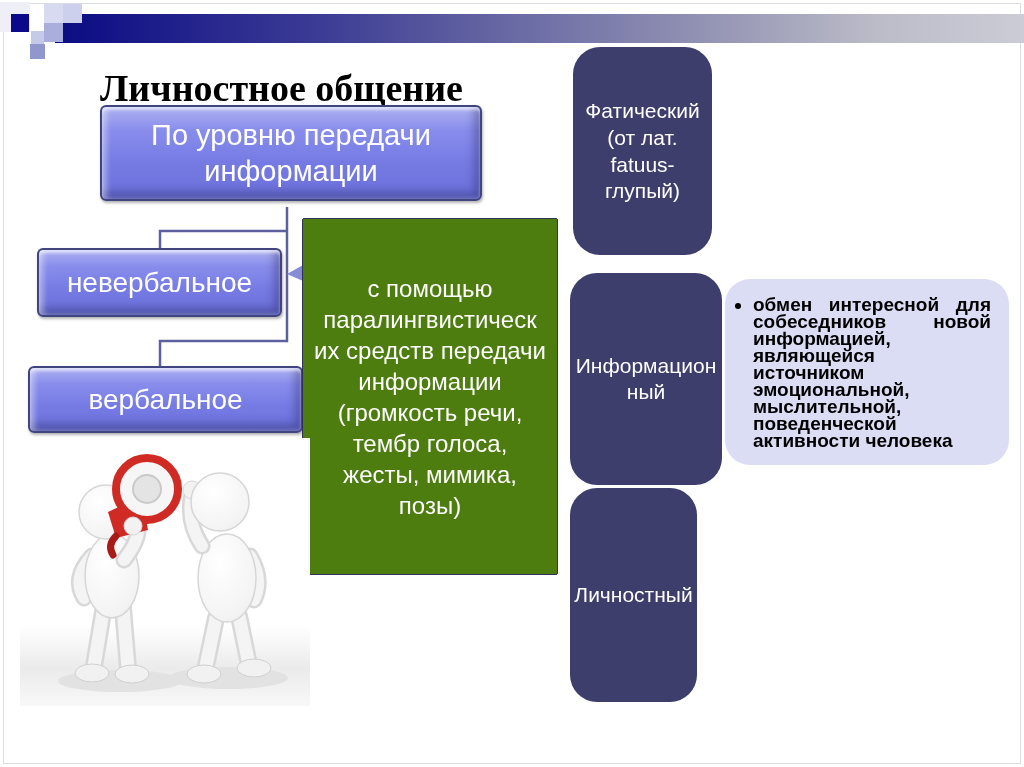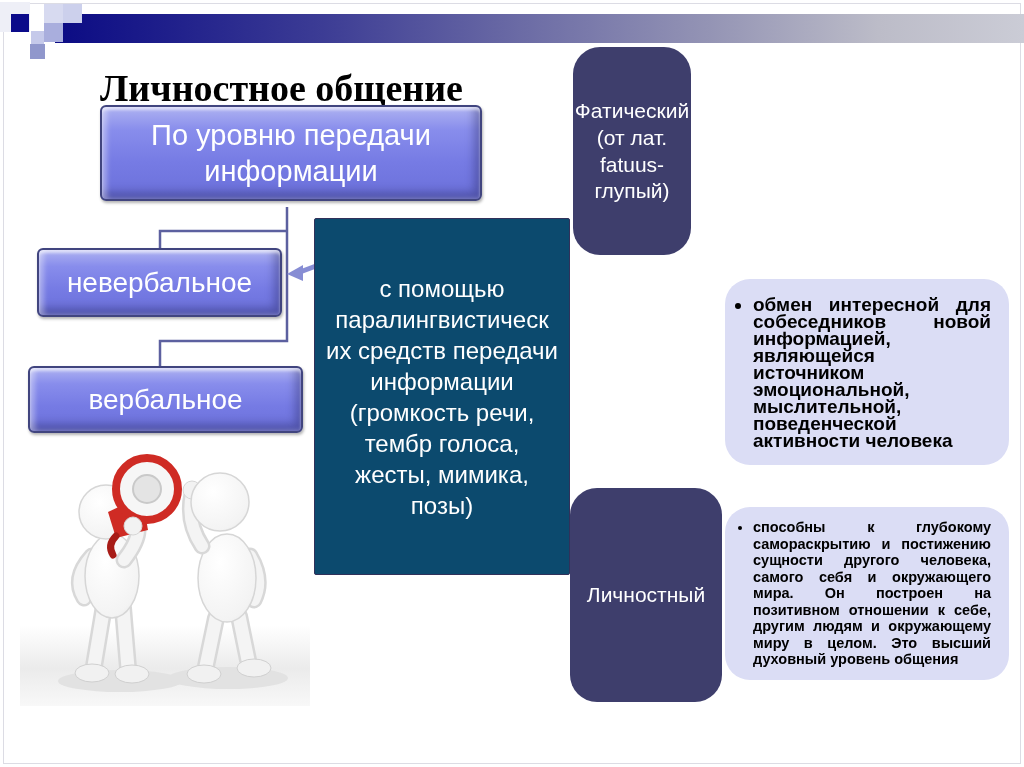--- a/index.html
+++ b/index.html
@@ -29,32 +29,32 @@
          background:linear-gradient(180deg,#aeb2f1 0%,#888dec 25%,#767be4 60%,#6b70da 100%);
          border:2px solid #41457f;border-radius:6px;
          box-shadow:inset 0 3px 3px rgba(255,255,255,.55),inset 5px 0 5px rgba(255,255,255,.35),
                     inset -6px -7px 9px rgba(30,30,80,.35),1px 2px 3px rgba(0,0,0,.3);}
   .root{left:100px;top:105px;width:378px;height:92px;font-size:29px;line-height:1.25;}
   .nonverbal{left:37px;top:248px;width:241px;height:65px;font-size:28px;}
   .verbal{left:28px;top:366px;width:271px;height:63px;font-size:28px;}
 
   .connectors{position:absolute;left:0;top:0;width:1024px;height:767px;pointer-events:none;}
 
-  .note{position:absolute;left:314px;top:218px;width:256px;height:357px;box-sizing:border-box;
-        background:#0c4a6e;border:1px solid #31315a;border-radius:2px;
+  .note{position:absolute;left:302px;top:218px;width:256px;height:357px;box-sizing:border-box;
+        background:#4d7c0f;border:1px solid #31315a;border-radius:2px;
         display:flex;align-items:center;justify-content:center;text-align:center;
         color:#fff;font-size:24px;line-height:31px;padding:14px 11px;overflow-wrap:break-word;}
 
   
   .ldark{position:absolute;background:#3e3e6c;border-radius:27px;color:#fff;box-sizing:border-box;
          display:flex;flex-direction:column;align-items:center;justify-content:center;
          text-align:center;padding:0 8px;font-size:21px;line-height:1.25;}
-  .r1d{left:573px;top:47px;width:118px;height:208px;}
+  .r1d{left:573px;top:47px;width:139px;height:208px;}
   .r2d{left:570px;top:273px;width:152px;height:212px;}
-  .r3d{left:570px;top:488px;width:152px;height:214px;}
+  .r3d{left:570px;top:488px;width:127px;height:214px;}
   .lorigin{margin-top:1px;}
 
   .llight{position:absolute;background:#dbddf5;border-radius:25px;box-sizing:border-box;
           display:flex;flex-direction:column;justify-content:center;padding:10px 18px 10px 12px;}
   .r1l{left:722px;top:43px;width:287px;height:222px;}
   .r2l{left:725px;top:279px;width:284px;height:186px;}
   .r3l{left:725px;top:507px;width:284px;height:173px;}
   .bullets{margin:0;padding-left:16px;font-weight:bold;color:#000;}
   .bullets li{text-align:justify;}
   .bullets li + li{margin-top:2px;}
@@ -158,27 +158,25 @@
       <circle cx="172" cy="52" r="9" fill="#f2f2f2" stroke="#d6d6d6"></circle>
       <circle cx="200" cy="64" r="29" fill="url(#skin)" stroke="#d6d6d6" stroke-width="1.5"></circle>
     </g>
   </svg>
 
   <div class="ldark r1d">
     <div>Фатический</div>
     <div class="lorigin">(от лат. fatuus-глупый)</div>
   </div>
 
+  <div class="ldark r2d">
+    <div>Информацион​ный</div>
+  </div>
   <div class="llight r2l">
     <ul class="bullets b2">
       <li>обмен интересной для собеседников новой информацией, являющейся источником эмоциональной, мыслительной, поведенческой активности человека</li>
     </ul>
   </div>
 
   <div class="ldark r3d">
     <div>Личностный</div>
   </div>
-  <div class="llight r3l">
-    <ul class="bullets b3">
-      <li>способны к глубокому самораскрытию и постижению сущности другого человека, самого себя и окружающего мира. Он построен на позитивном отношении к себе, другим людям и окружающему миру в целом. Это высший духовный уровень общения</li>
-    </ul>
-  </div>
 </div>
 
 </body></html>

